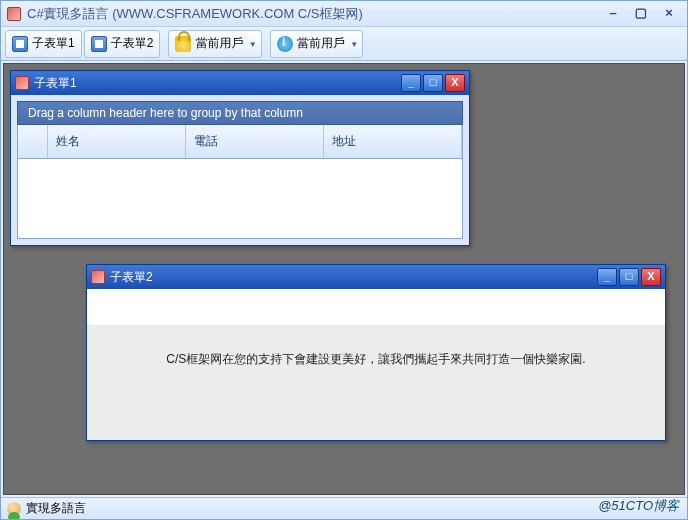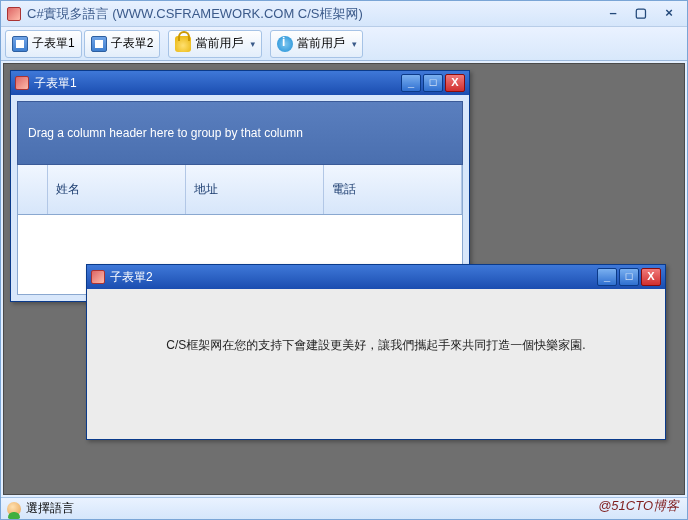--- a/index.html
+++ b/index.html
@@ -21,30 +21,30 @@
   .icon-about { background: radial-gradient(circle,#7ec7f0,#1e8ed6); border-radius: 50%; position: relative; }
   .icon-about::after { content: "i"; color: #fff; font-weight: bold; position: absolute; left: 5px; top: -1px; font-size: 12px; }
   .mdi-area { position: absolute; top: 62px; left: 2px; right: 2px; bottom: 24px; background: #6f6f6f; border: 1px solid #4a4a4a; }
   .child-window { position: absolute; background: #fff; border: 1px solid #0a3a8a; box-shadow: 2px 2px 4px rgba(0,0,0,0.3); }
   .child-titlebar { height: 24px; background: linear-gradient(#3f78d8,#1b4db0); display: flex; align-items: center; padding: 0 4px; color: #fff; font-size: 12px; }
   .child-title-icon { width: 14px; height: 14px; margin-right: 5px; background: linear-gradient(135deg,#d66,#fba); border: 1px solid #a33; border-radius: 2px; }
   .child-titlebar .spacer { flex: 1; }
   .cw-btn { width: 20px; height: 18px; margin-left: 2px; border: 1px solid #0b3a88; background: linear-gradient(#7ab0f0,#2f6fd0); color: #fff; text-align: center; line-height: 15px; font-size: 11px; font-weight: bold; cursor: pointer; border-radius: 2px; }
   .cw-btn.close { background: linear-gradient(#f07a7a,#d02f2f); border-color: #8a0b0b; }
   .child-body { background: #d8e7fb; padding: 6px; }
-  .grid-group-panel { background: linear-gradient(#5a7fbf,#4a6faf); color: #fff; padding: 24px 10px; border: 1px solid #3a5a98; font-size: 12px; }
+  .grid-group-panel { background: linear-gradient(#5a7fbf,#4a6faf); color: #fff; padding: 4px 10px; border: 1px solid #3a5a98; font-size: 12px; }
   .grid-header { display: flex; background: linear-gradient(#f0f6ff,#d7e6fa); border: 1px solid #8aa8d0; border-top: none; }
-  .grid-col { flex: 1; padding: 16px 8px; border-right: 1px solid #b2c7e6; color: #1b3c6f; }
+  .grid-col { flex: 1; padding: 8px 8px; border-right: 1px solid #b2c7e6; color: #1b3c6f; }
   .grid-col:first-child { flex: 0 0 30px; border-right: 1px solid #b2c7e6; }
   .grid-body { height: 80px; background: #fff; border: 1px solid #8aa8d0; border-top: none; }
-  .child2-body { padding: 46px 20px; text-align: center; color: #222; line-height: 1.8; background: #ececec; height: 150px; }
+  .child2-body { padding: 24px 20px; text-align: center; color: #222; line-height: 1.8; background: #ececec; height: 115px; margin-top: 36px; }
   .statusbar { position: absolute; bottom: 0; left: 0; right: 0; height: 22px; background: linear-gradient(#eaf2ff,#d5e6fb); border-top: 1px solid #a6c3e6; display: flex; align-items: center; padding: 0 6px; gap: 5px; }
   .user-icon { width: 14px; height: 14px; border-radius: 50%; background: radial-gradient(circle at 40% 35%,#ffe0b0,#e6a050); position: relative; }
   .user-icon::after { content: ""; position: absolute; bottom: -3px; left: 1px; width: 12px; height: 7px; background: #3faf3f; border-radius: 6px 6px 2px 2px; }
-  .watermark { position: absolute; right: 8px; bottom: 4px; color: #7f1d1d; font-size: 13px; font-style: italic; pointer-events: none; }
+  .watermark { position: absolute; right: 8px; bottom: 4px; color: #0c4a6e; font-size: 13px; font-style: italic; pointer-events: none; }
 </style>
 </head>
 <body>
 
 <div class="app-window">
 
   <div class="titlebar">
     <span class="title-icon"></span>
     <span>C#實現多語言 (WWW.CSFRAMEWORK.COM C/S框架网)</span>
     <span class="titlebar-spacer"></span>
@@ -83,22 +83,22 @@
         <span class="spacer"></span>
         <span class="cw-btn">_</span>
         <span class="cw-btn">□</span>
         <span class="cw-btn close">X</span>
       </div>
       <div class="child-body">
         <div class="grid-group-panel">Drag a column header here to group by that column</div>
         <div class="grid-header">
           <div class="grid-col"></div>
           <div class="grid-col">姓名</div>
+          <div class="grid-col">電話</div>
           <div class="grid-col">地址</div>
-          <div class="grid-col">電話</div>
         </div>
         <div class="grid-body"></div>
       </div>
     </div>
 
     <div class="child-window" style="left:82px; top:200px; width:580px;">
       <div class="child-titlebar">
         <span class="child-title-icon"></span>
         <span>子表單2</span>
         <span class="spacer"></span>
@@ -108,17 +108,17 @@
       </div>
       <div class="child2-body">
         <div>C/S框架网在您的支持下會建設更美好，讓我們攜起手來共同打造一個快樂家園.</div>
       </div>
     </div>
 
   </div>
 
   <div class="statusbar">
     <span class="user-icon"></span>
-    <span>選擇語言</span>
+    <span>實現多語言</span>
   </div>
 
   <div class="watermark">@51CTO博客</div>
 </div>
 
 </body></html>

